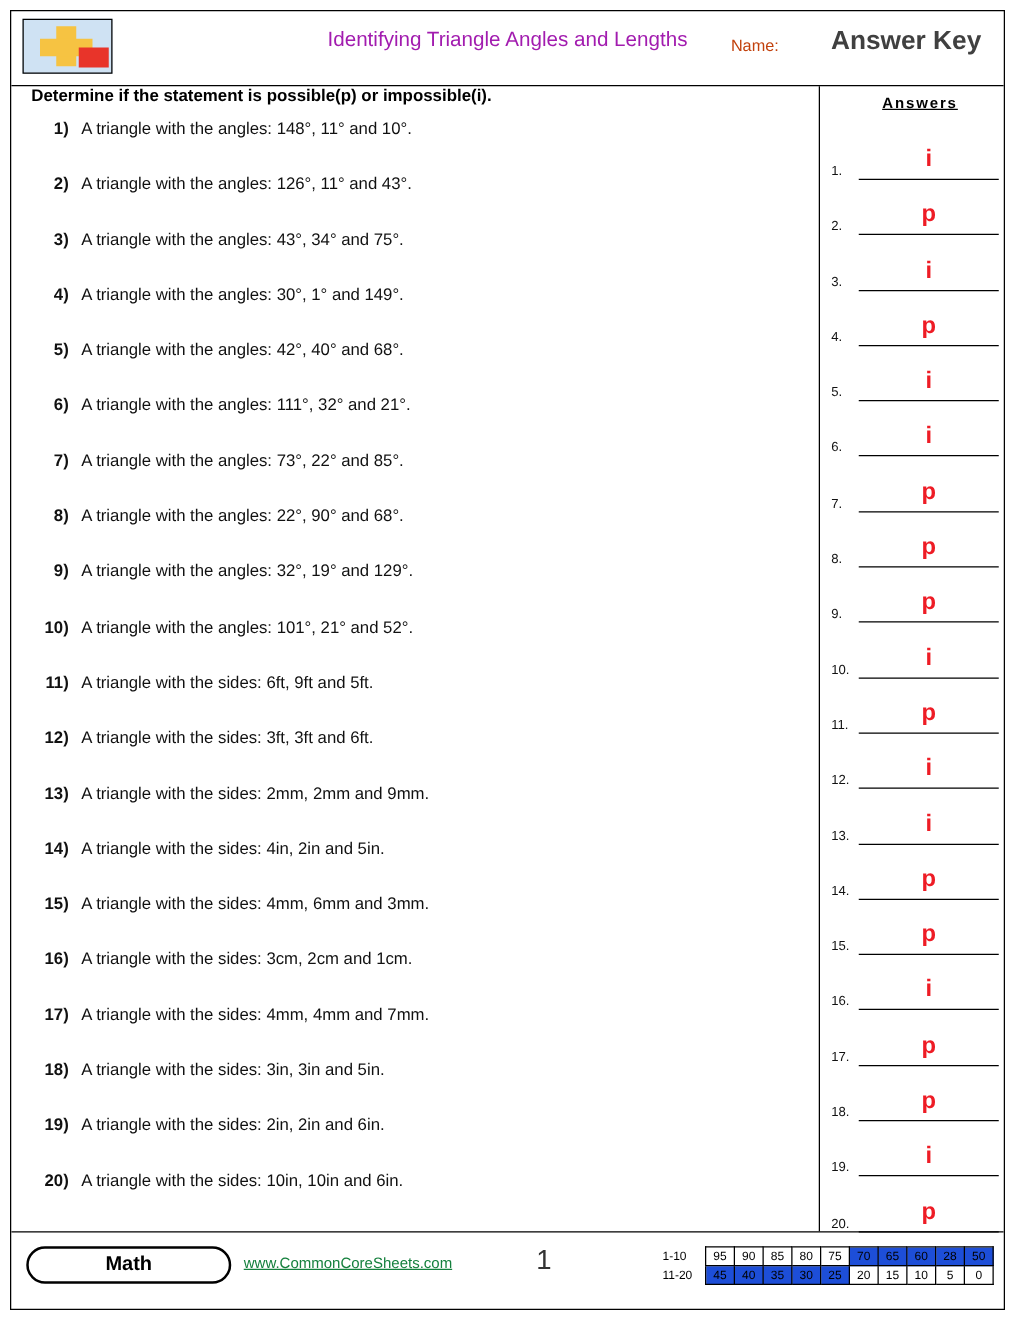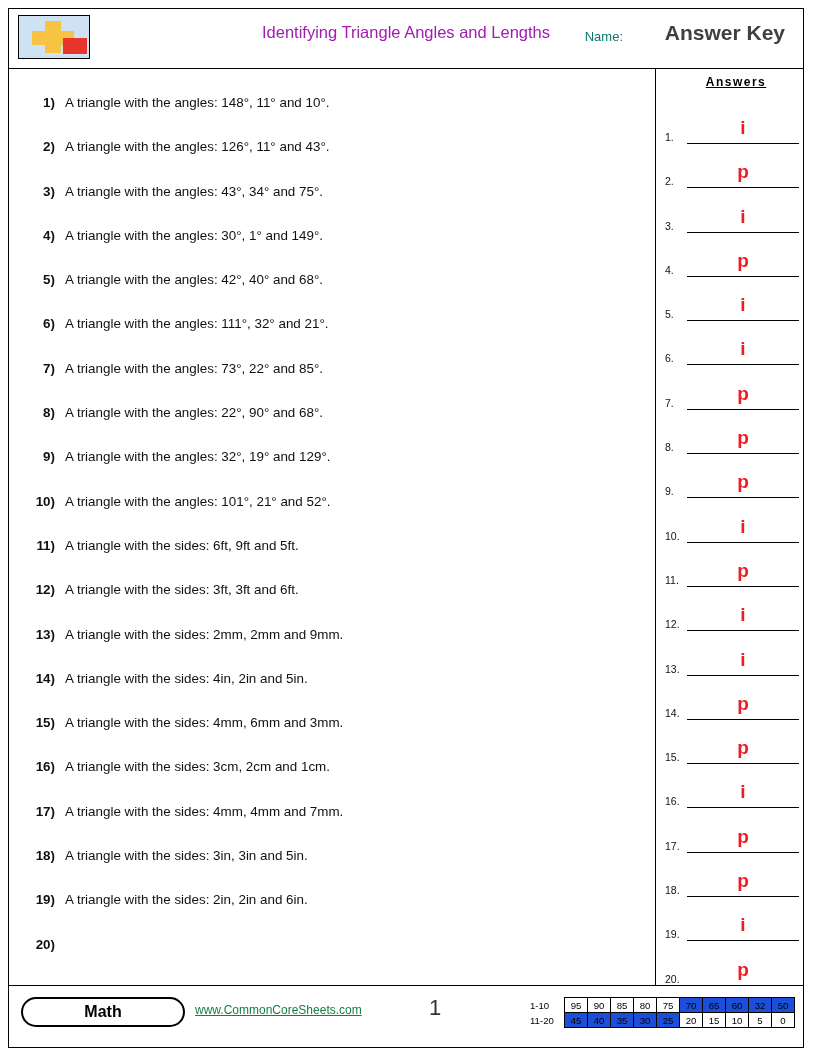--- a/index.html
+++ b/index.html
@@ -71,21 +71,21 @@
     top: 14px;
     text-align: center;
     font-size: 16.5px;
     color: #a21caf;
   }
   .name-label {
     position: absolute;
     right: 180px;
     top: 20px;
     font-size: 13px;
-    color: #0f766e;
+    color: #c2410c;
   }
   .answer-key {
     position: absolute;
     right: 18px;
     top: 12px;
     font-size: 21px;
     font-weight: bold;
     color: #404040;
   }
   
@@ -269,20 +269,21 @@
       <div class="plus-v"></div>
       <div class="plus-h"></div>
       <div class="redbar"></div>
     </div>
     <div class="title">Identifying Triangle Angles and Lengths</div>
     <div class="name-label">Name:</div>
     <div class="answer-key">Answer Key</div>
   </div>
 
   <div class="hrule-top"></div>
+  <div class="instruction">Determine if the statement is possible(p) or impossible(i).</div>
   <div class="vdivider"></div>
 
   <div class="problems">
     <div class="problem">
       <span class="num">1)</span>
       <span class="txt">A triangle with the angles: 148°, 11° and 10°.</span>
     </div>
     <div class="problem">
       <span class="num">2)</span>
       <span class="txt">A triangle with the angles: 126°, 11° and 43°.</span>
@@ -350,20 +351,21 @@
     <div class="problem">
       <span class="num">18)</span>
       <span class="txt">A triangle with the sides: 3in, 3in and 5in.</span>
     </div>
     <div class="problem">
       <span class="num">19)</span>
       <span class="txt">A triangle with the sides: 2in, 2in and 6in.</span>
     </div>
     <div class="problem">
       <span class="num">20)</span>
+      <span class="txt">A triangle with the sides: 10in, 10in and 6in.</span>
     </div>
   </div>
 
   <div class="answers-head">Answers</div>
   <div class="answers">
     <div class="answer">
       <span class="anum">1.</span>
       <span class="val">i</span>
       <span class="line"></span>
     </div>
@@ -475,21 +477,21 @@
           <tr>
         <td class="rowlabel">1-10</td>
         <td>95</td>
         <td>90</td>
         <td>85</td>
         <td>80</td>
         <td>75</td>
         <td class="hl">70</td>
         <td class="hl">65</td>
         <td class="hl">60</td>
-        <td class="hl">32</td>
+        <td class="hl">28</td>
         <td class="hl">50</td>
       </tr>
       <tr>
         <td class="rowlabel">11-20</td>
         <td class="hl">45</td>
         <td class="hl">40</td>
         <td class="hl">35</td>
         <td class="hl">30</td>
         <td class="hl">25</td>
         <td>20</td>

